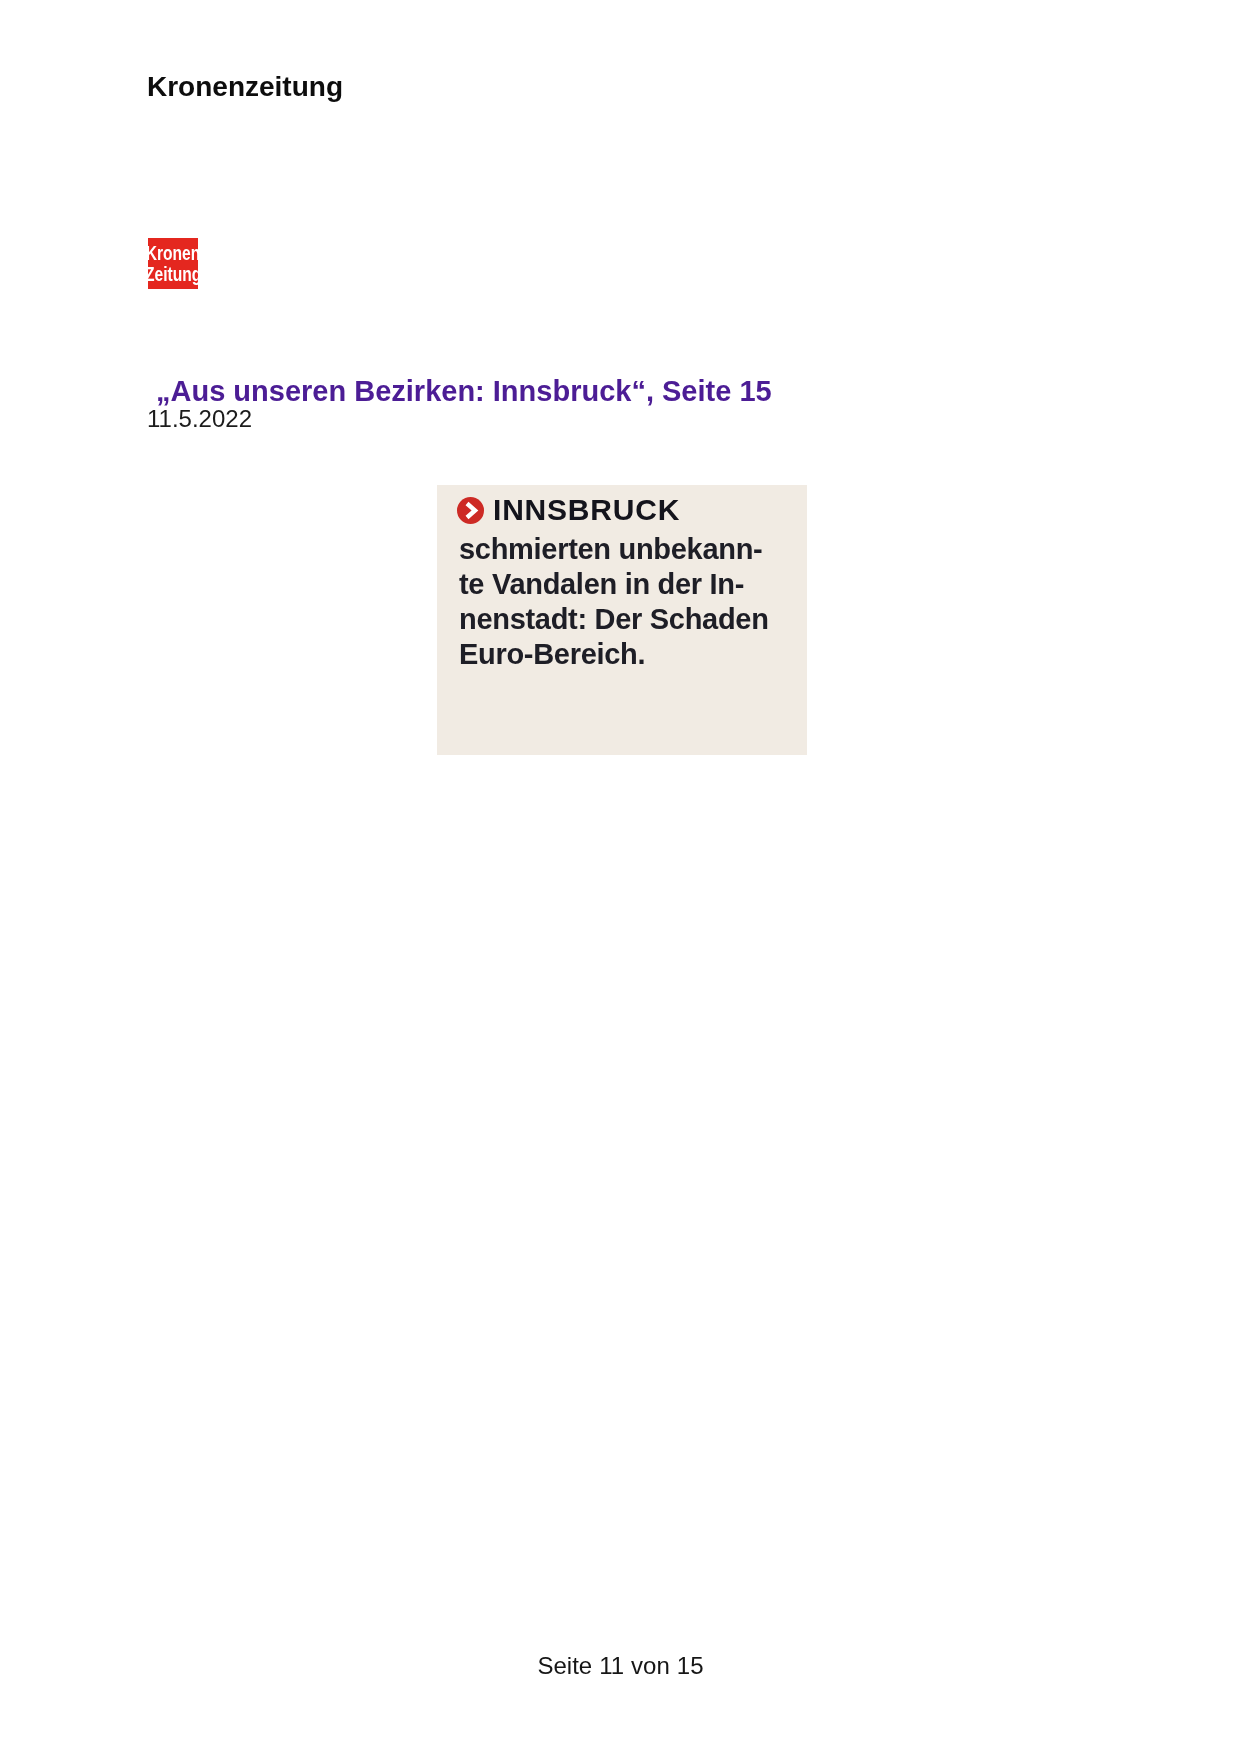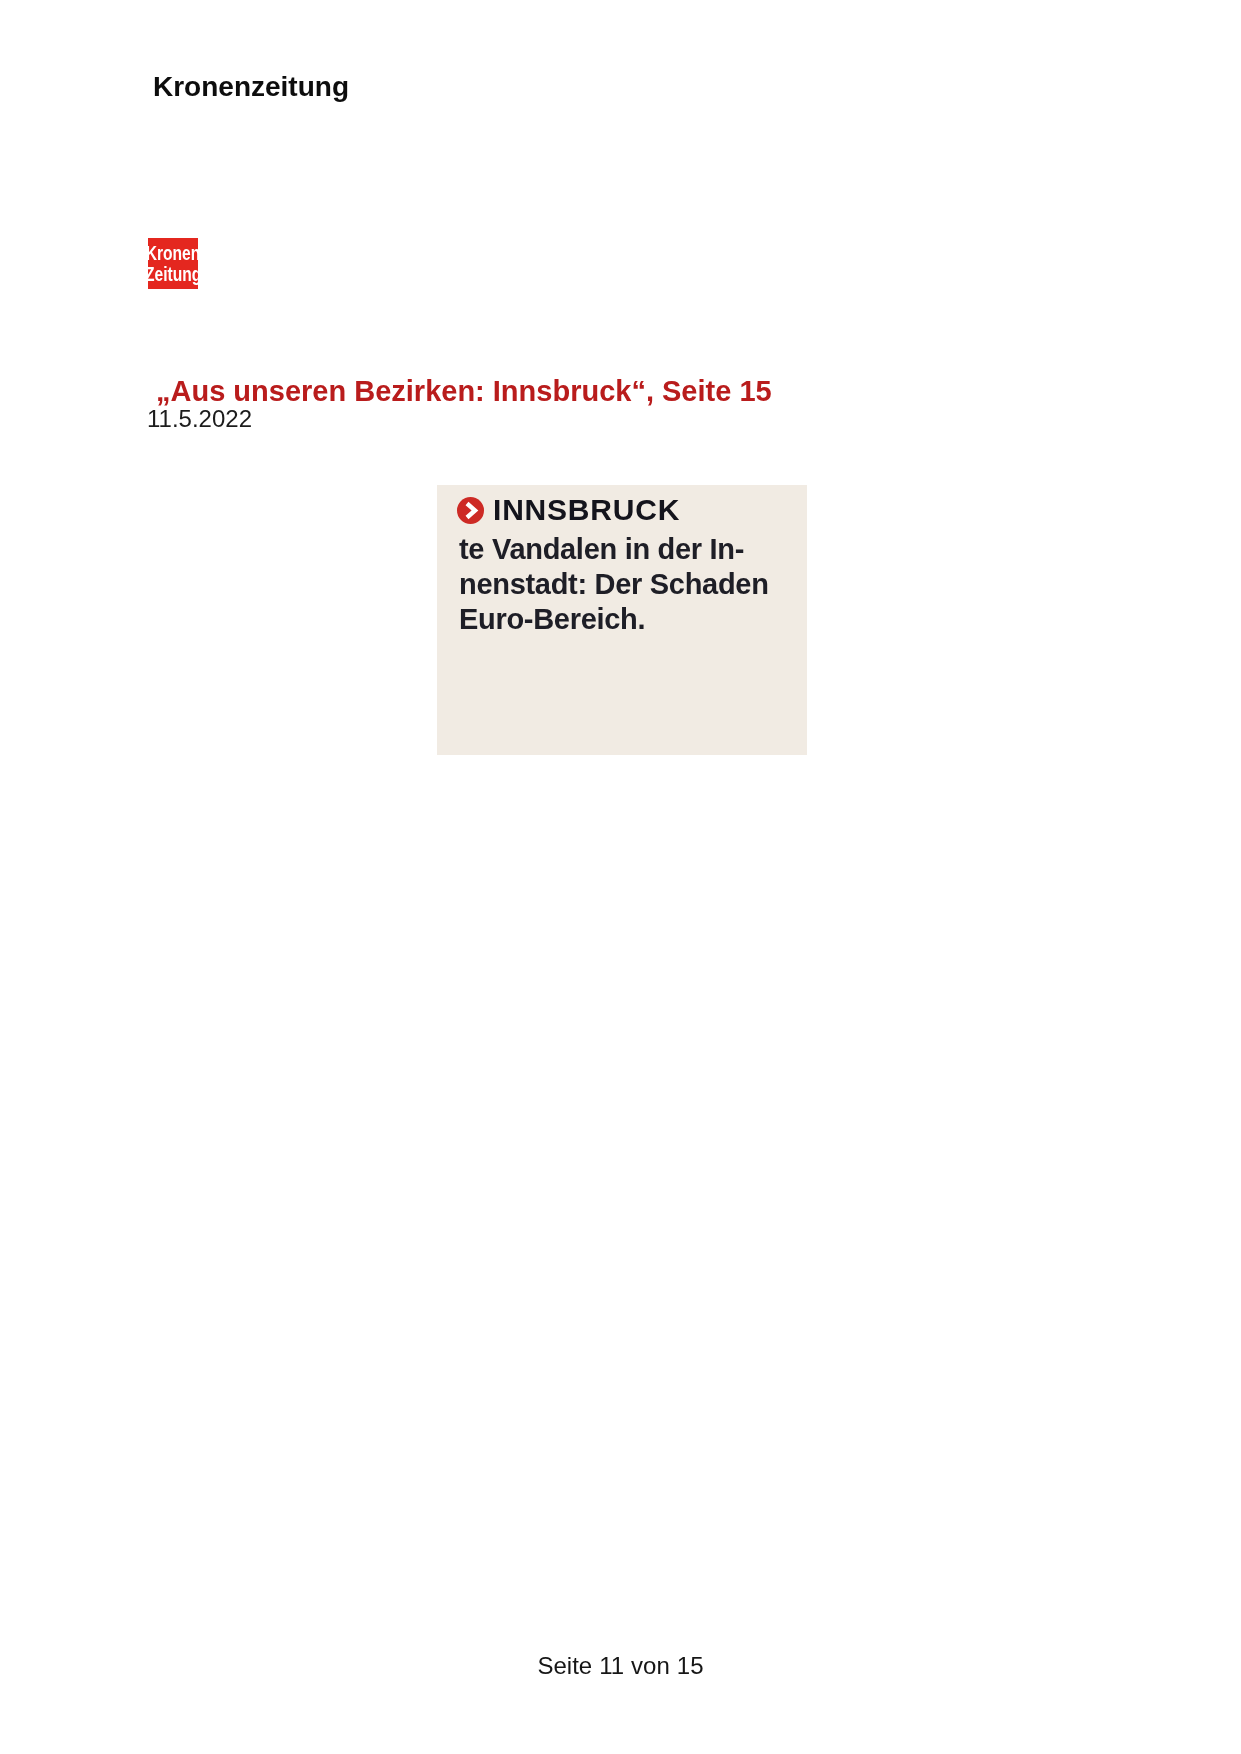--- a/index.html
+++ b/index.html
@@ -12,21 +12,21 @@
     height: 1754px;
     position: relative;
     font-family: "Liberation Sans", sans-serif;
     color: #111111;
     overflow: hidden;
   }
 
   
   .doc-header {
     position: absolute;
-    left: 153px;
+    left: 147px;
     top: 70px;
     font-size: 28px;
     font-weight: bold;
     line-height: 34px;
     color: #0d0d0d;
     white-space: nowrap;
   }
 
   
   .kz-logo {
@@ -55,21 +55,21 @@
   }
 
   
   .headline {
     position: absolute;
     left: 156px;
     top: 374px;
     font-size: 29px;
     font-weight: bold;
     line-height: 34px;
-    color: #b91c1c;
+    color: #4c1d95;
     white-space: nowrap;
   }
   .date {
     position: absolute;
     left: 147px;
     top: 405px;
     font-size: 24px;
     font-weight: normal;
     line-height: 28px;
     color: #1c1c1c;
@@ -151,20 +151,21 @@
 
 <div class="clipping">
   <div class="clip-title-row">
     <svg class="clip-bullet" viewBox="0 0 27 27">
       <circle cx="13.5" cy="13.5" r="13.5" fill="#cd2a25"></circle>
       <path d="M10 6.5 L18 13.5 L10 20.5" fill="none" stroke="#ffffff" stroke-width="4.4" stroke-linecap="butt" stroke-linejoin="miter"></path>
     </svg>
     <span class="clip-title">INNSBRUCK</span>
   </div>
   <div class="clip-body">
+    <div class="clip-line">schmierten unbekann-</div>
     <div class="clip-line">te Vandalen in der In-</div>
     <div class="clip-line">nenstadt: Der Schaden</div>
     <div class="clip-line">Euro-Bereich.</div>
   </div>
 </div>
 
 <div class="footer">
   <span>Seite</span>
   <span class="num">11</span>
   <span>von</span>

